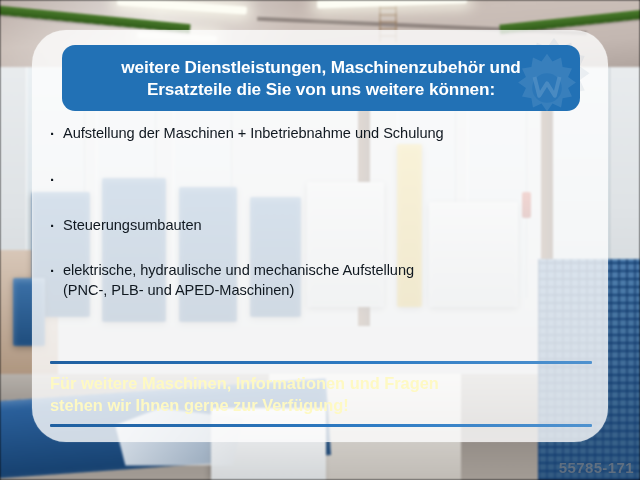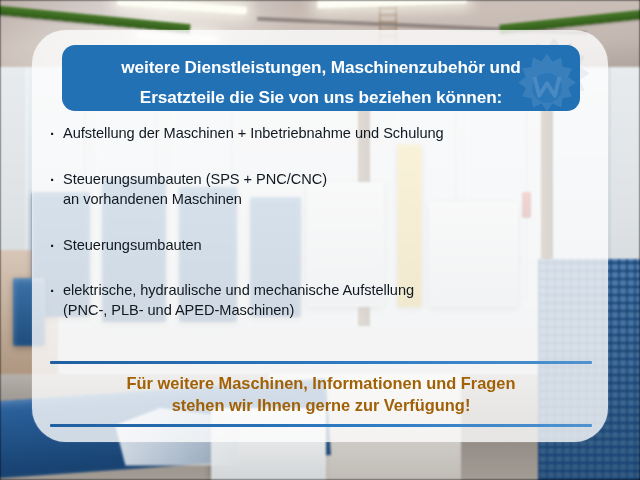--- a/index.html
+++ b/index.html
@@ -187,21 +187,20 @@
     box-sizing: border-box;
     padding: 0 14px;
     z-index: 3;
   }
   .header-bar .hline {
     font-size: 17.2px;
     font-weight: bold;
     line-height: 1.30;
     letter-spacing: -0.1px;
     white-space: nowrap;
-    margin-top: 8px;
   }
 
   
   .gear-over-bar {
     position: absolute;
     right: -6px;
     top: 4px;
     width: 78px;
     height: 78px;
     opacity: .22;
@@ -248,22 +247,21 @@
     width: 542px;
     z-index: 2;
   }
   .rule {
     height: 3px;
     background: linear-gradient(90deg, #1f5fa0, #2f7cc4 60%, #4f92cf);
     border-radius: 1px;
   }
   .footer-text {
     padding: 9px 0 7px 0;
-    text-align: center;
-    color: #a16207;
+    color: #fef9c3;
     font-size: 16.4px;
     font-weight: bold;
     line-height: 1.34;
     white-space: pre-line;
   }
 
   
   .watermark-id {
     position: absolute;
     right: 6px;
@@ -334,34 +332,32 @@
     </svg>
   </div>
 
   <div class="header-bar">
     <svg class="gear-over-bar" viewBox="0 0 100 100">
       <path d="M50 6 l7 10 11-5 2 12 12 2 -5 11 10 7 -10 7 5 11 -12 2 -2 12 -11-5 -7 10 -7-10 -11 5 -2-12 -12-2 5-11 -10-7 10-7 -5-11 12-2 2-12 11 5z" fill="#ffffff" opacity="0.45"></path>
       <circle cx="50" cy="50" r="19" fill="#2271b5" opacity="0.55"></circle>
       <path d="M34 36 l6 24 10-16 10 16 6-24" fill="none" stroke="#ffffff" stroke-width="5" stroke-linejoin="round" opacity="0.75"></path>
     </svg>
     <div class="hline">weitere Dienstleistungen, Maschinenzubehör und</div>
-    <div class="hline">Ersatzteile die Sie von uns beziehen können:</div>
+    <div class="hline">Ersatzteile die Sie von uns weitere können:</div>
   </div>
 
   <div class="list">
 
     <div class="list-item">
       <span class="bullet">·</span>
       <span class="item-text">Aufstellung der Maschinen + Inbetriebnahme und Schulung</span>
     </div>
 
     <div class="list-item">
       <span class="bullet">·</span>
-      <span class="item-text">Steuerungsumbauten (SPS + PNC/CNC)
-an vorhandenen Maschinen</span>
     </div>
 
     <div class="list-item">
       <span class="bullet">·</span>
       <span class="item-text">Steuerungsumbauten</span>
     </div>
 
     <div class="list-item">
       <span class="bullet">·</span>
       <span class="item-text">elektrische, hydraulische und mechanische Aufstellung
@@ -369,14 +365,15 @@
     </div>
   </div>
 
   <div class="footer">
     <div class="rule"></div>
     <div class="footer-text">Für weitere Maschinen, Informationen und Fragen
 stehen wir Ihnen gerne zur Verfügung!</div>
     <div class="rule"></div>
   </div>
 
+  <div class="watermark-id">55785-171</div>
 
 </div>
 
 </body></html>

